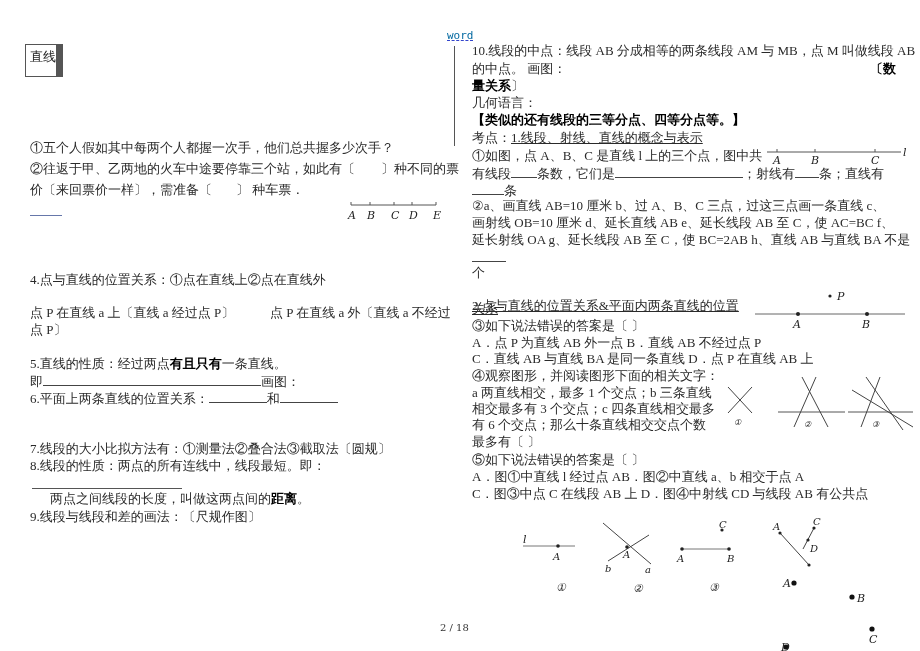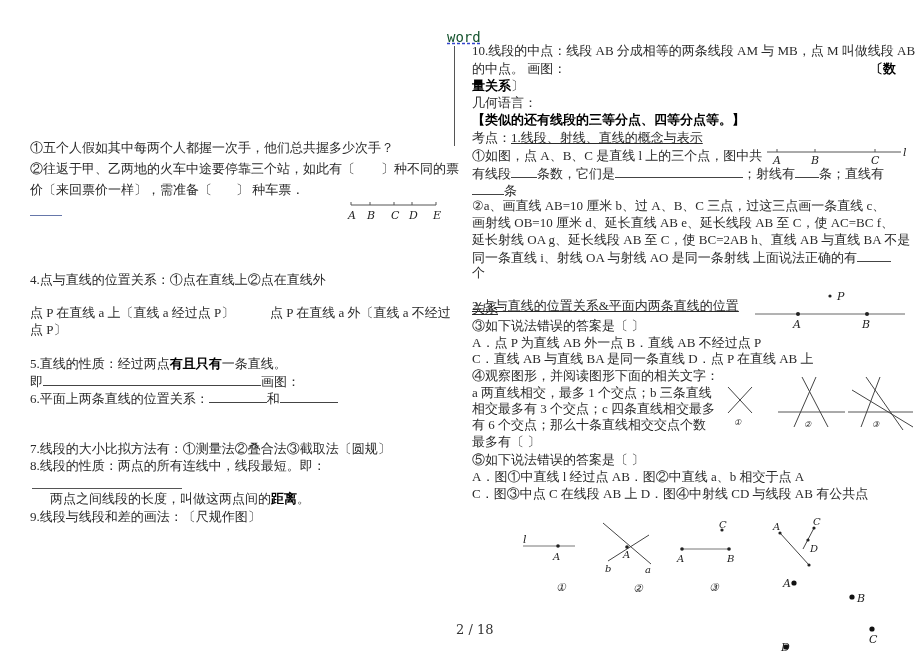--- a/index.html
+++ b/index.html
@@ -1,39 +1,48 @@
 <!DOCTYPE html>
 <html><head>
 <meta charset="utf-8">
 <style>
   html, body { margin:0; padding:0; background:#ffffff; }
   body { width:920px; height:651px; position:relative; overflow:hidden;
          font-family:"DejaVu Serif", "Liberation Serif", serif; color:#222; }
   .t { position:absolute; font-size:13px; line-height:16px; white-space:nowrap; color:#2a2a2a;font-family:Liberation Serif, serif; }
   .b { font-weight:bold; color:#000; }
   .u { text-decoration:underline; }
-  .hdr { position:absolute; left:447px; top:29px; font-size:14px; color:#14532d;
+  .hdr { position:absolute; left:447px; top:29px; font-size:11px; color:#0369a1;
          font-family:"DejaVu Sans Mono","Liberation Mono",monospace;
          text-decoration:underline dashed #3344cc; }
-  .footer { position:absolute; left:456px; top:622px; font-size:13px; color:#333; }
+  .footer { position:absolute; left:440px; top:622px; font-size:10px; color:#333; }
   table.grid { position:absolute; left:25px; top:44px; border-collapse:collapse; }
   table.grid td { border:1px solid #555; height:30px; padding:0; vertical-align:top; overflow:hidden; }
   table.grid td.lbl { font-size:13px; padding:4px 0 0 4px; line-height:15px; height:27px; }
   svg.fig { position:absolute; overflow:visible; }
   svg text { font-family:"DejaVu Serif","Liberation Serif",serif; font-style:italic; fill:#222; }
   .blank { display:inline-block; border-bottom:1px solid #444; height:12px; vertical-align:baseline; }
 </style>
 </head>
 <body>
 
 <div class="hdr">word</div>
 <div class="footer">2 / 18</div>
 
 <table class="grid">
   <tbody>
+  <tr>
+    <td class="lbl">直线</td>
+    <td></td>
+        <td></td>
+        <td></td>
+        <td></td>
+        <td></td>
+        <td></td>
+  </tr>
 </tbody>
   </table>
 
 <div class="t" style="left:30px;top:140px">①五个人假如其中每两个人都握一次手，他们总共握多少次手？</div>
 <div class="t" style="left:30px;top:161px">
   <span>②往返于甲、乙两地的火车中途要停靠三个站，如此有〔</span><span style="display:inline-block;width:26px"></span><span>〕种不同的票</span>
 </div>
 <div class="t" style="left:30px;top:182px">
   <span>价〔来回票价一样〕，需准备〔</span><span style="display:inline-block;width:24px"></span><span>〕 种车票．</span>
 </div>
@@ -110,21 +119,21 @@
   <span>有线段</span><span class="blank" style="width:26px"></span><span>条数，它们是</span><span class="blank" style="width:128px"></span><span>；射线有</span><span class="blank" style="width:24px"></span><span>条；直线有</span>
 </div>
 <div class="t" style="left:472px;top:182px">
   <span class="blank" style="width:32px"></span><span>条</span>
 </div>
 
 <div class="t" style="left:472px;top:198px">②a、画直线 AB=10 厘米   b、过 A、B、C 三点，过这三点画一条直线 c、</div>
 <div class="t" style="left:472px;top:215px">画射线 OB=10 厘米  d、延长直线 AB   e、延长线段 AB 至 C，使 AC=BC   f、</div>
 <div class="t" style="left:472px;top:232px">延长射线 OA  g、延长线段 AB 至 C，使 BC=2AB   h、直线 AB 与直线 BA 不是</div>
 <div class="t" style="left:472px;top:249px">
-  <span>同一条直线   i、射线 OA 与射线 AO 是同一条射线  上面说法正确的有</span><span class="blank" style="width:34px"></span>
+  <span class="blank" style="width:34px"></span>
 </div>
 <div class="t" style="left:472px;top:265px">个</div>
 
 <div class="t u" style="left:472px;top:298px">2.点与直线的位置关系&amp;平面内两条直线的位置</div>
 <div class="t u" style="left:472px;top:301px">关系</div>
 <div class="t" style="left:472px;top:318px">③如下说法错误的答案是〔        〕</div>
 <div class="t" style="left:472px;top:335px">A．点 P 为直线 AB 外一点 B．直线 AB 不经过点 P</div>
 <div class="t" style="left:472px;top:351px">C．直线 AB 与直线 BA 是同一条直线 D．点 P 在直线 AB 上</div>
 <svg class="fig" style="left:755px;top:285px" width="160" height="48">
   <line x1="0" y1="29" x2="150" y2="29" stroke="#666" stroke-width="1"></line>

